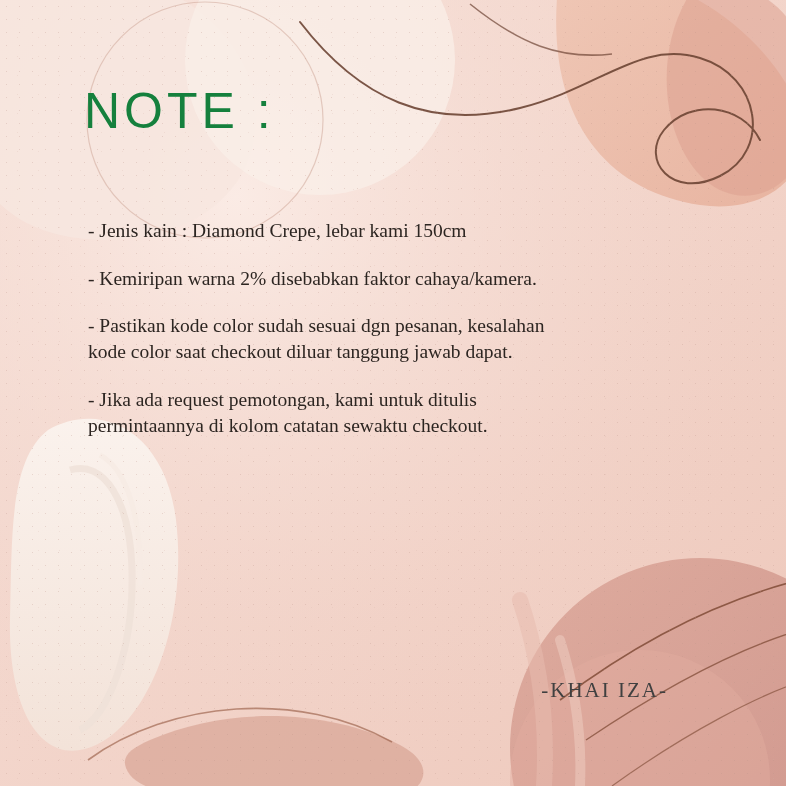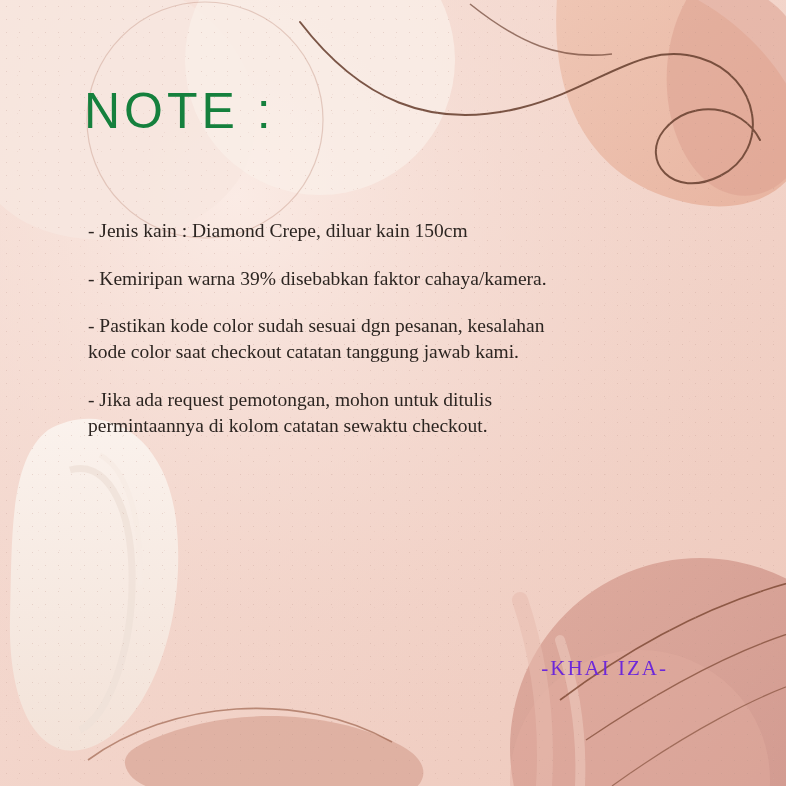--- a/index.html
+++ b/index.html
@@ -65,25 +65,25 @@
     font-family: "Liberation Serif", serif;
     font-size: 19.5px;
     color: #2c2521;
     line-height: 1.32;
     margin-bottom: 22px;
     white-space: pre-line;
   }
   .signature {
     position: absolute;
     right: 118px;
-    top: 656px;
+    top: 678px;
     font-family: "Liberation Serif", serif;
     font-size: 21px;
     letter-spacing: 2px;
-    color: #6d28d9;
+    color: #404040;
     white-space: nowrap;
   }
 </style>
 </head>
 <body>
 
 <div class="canvas">
 
   <div class="bg">
     <svg width="786" height="786" viewBox="0 0 786 786" xmlns="http://www.w3.org/2000/svg">
@@ -148,24 +148,24 @@
 
       <circle cx="205" cy="120" r="118" fill="none" stroke="#c79b8c" stroke-width="1.2" opacity=".45"></circle>
     </svg>
     <div class="noise"></div>
   </div>
 
   <div class="content">
     <div class="note-title">NOTE :</div>
 
     <div class="note-list">
-      <div class="note-item">- Jenis kain : Diamond Crepe, diluar kain 150cm</div>
-      <div class="note-item">- Kemiripan warna 39% disebabkan faktor cahaya/kamera.</div>
+      <div class="note-item">- Jenis kain : Diamond Crepe, lebar kami 150cm</div>
+      <div class="note-item">- Kemiripan warna 2% disebabkan faktor cahaya/kamera.</div>
       <div class="note-item">- Pastikan kode color sudah sesuai dgn pesanan, kesalahan
-  kode color saat checkout catatan tanggung jawab kami.</div>
-      <div class="note-item">- Jika ada request pemotongan, mohon untuk ditulis
+  kode color saat checkout diluar tanggung jawab dapat.</div>
+      <div class="note-item">- Jika ada request pemotongan, kami untuk ditulis
   permintaannya di kolom catatan sewaktu checkout.</div>
     </div>
 
     <div class="signature">-KHAI IZA-</div>
   </div>
 
 </div>
 
 </body></html>

